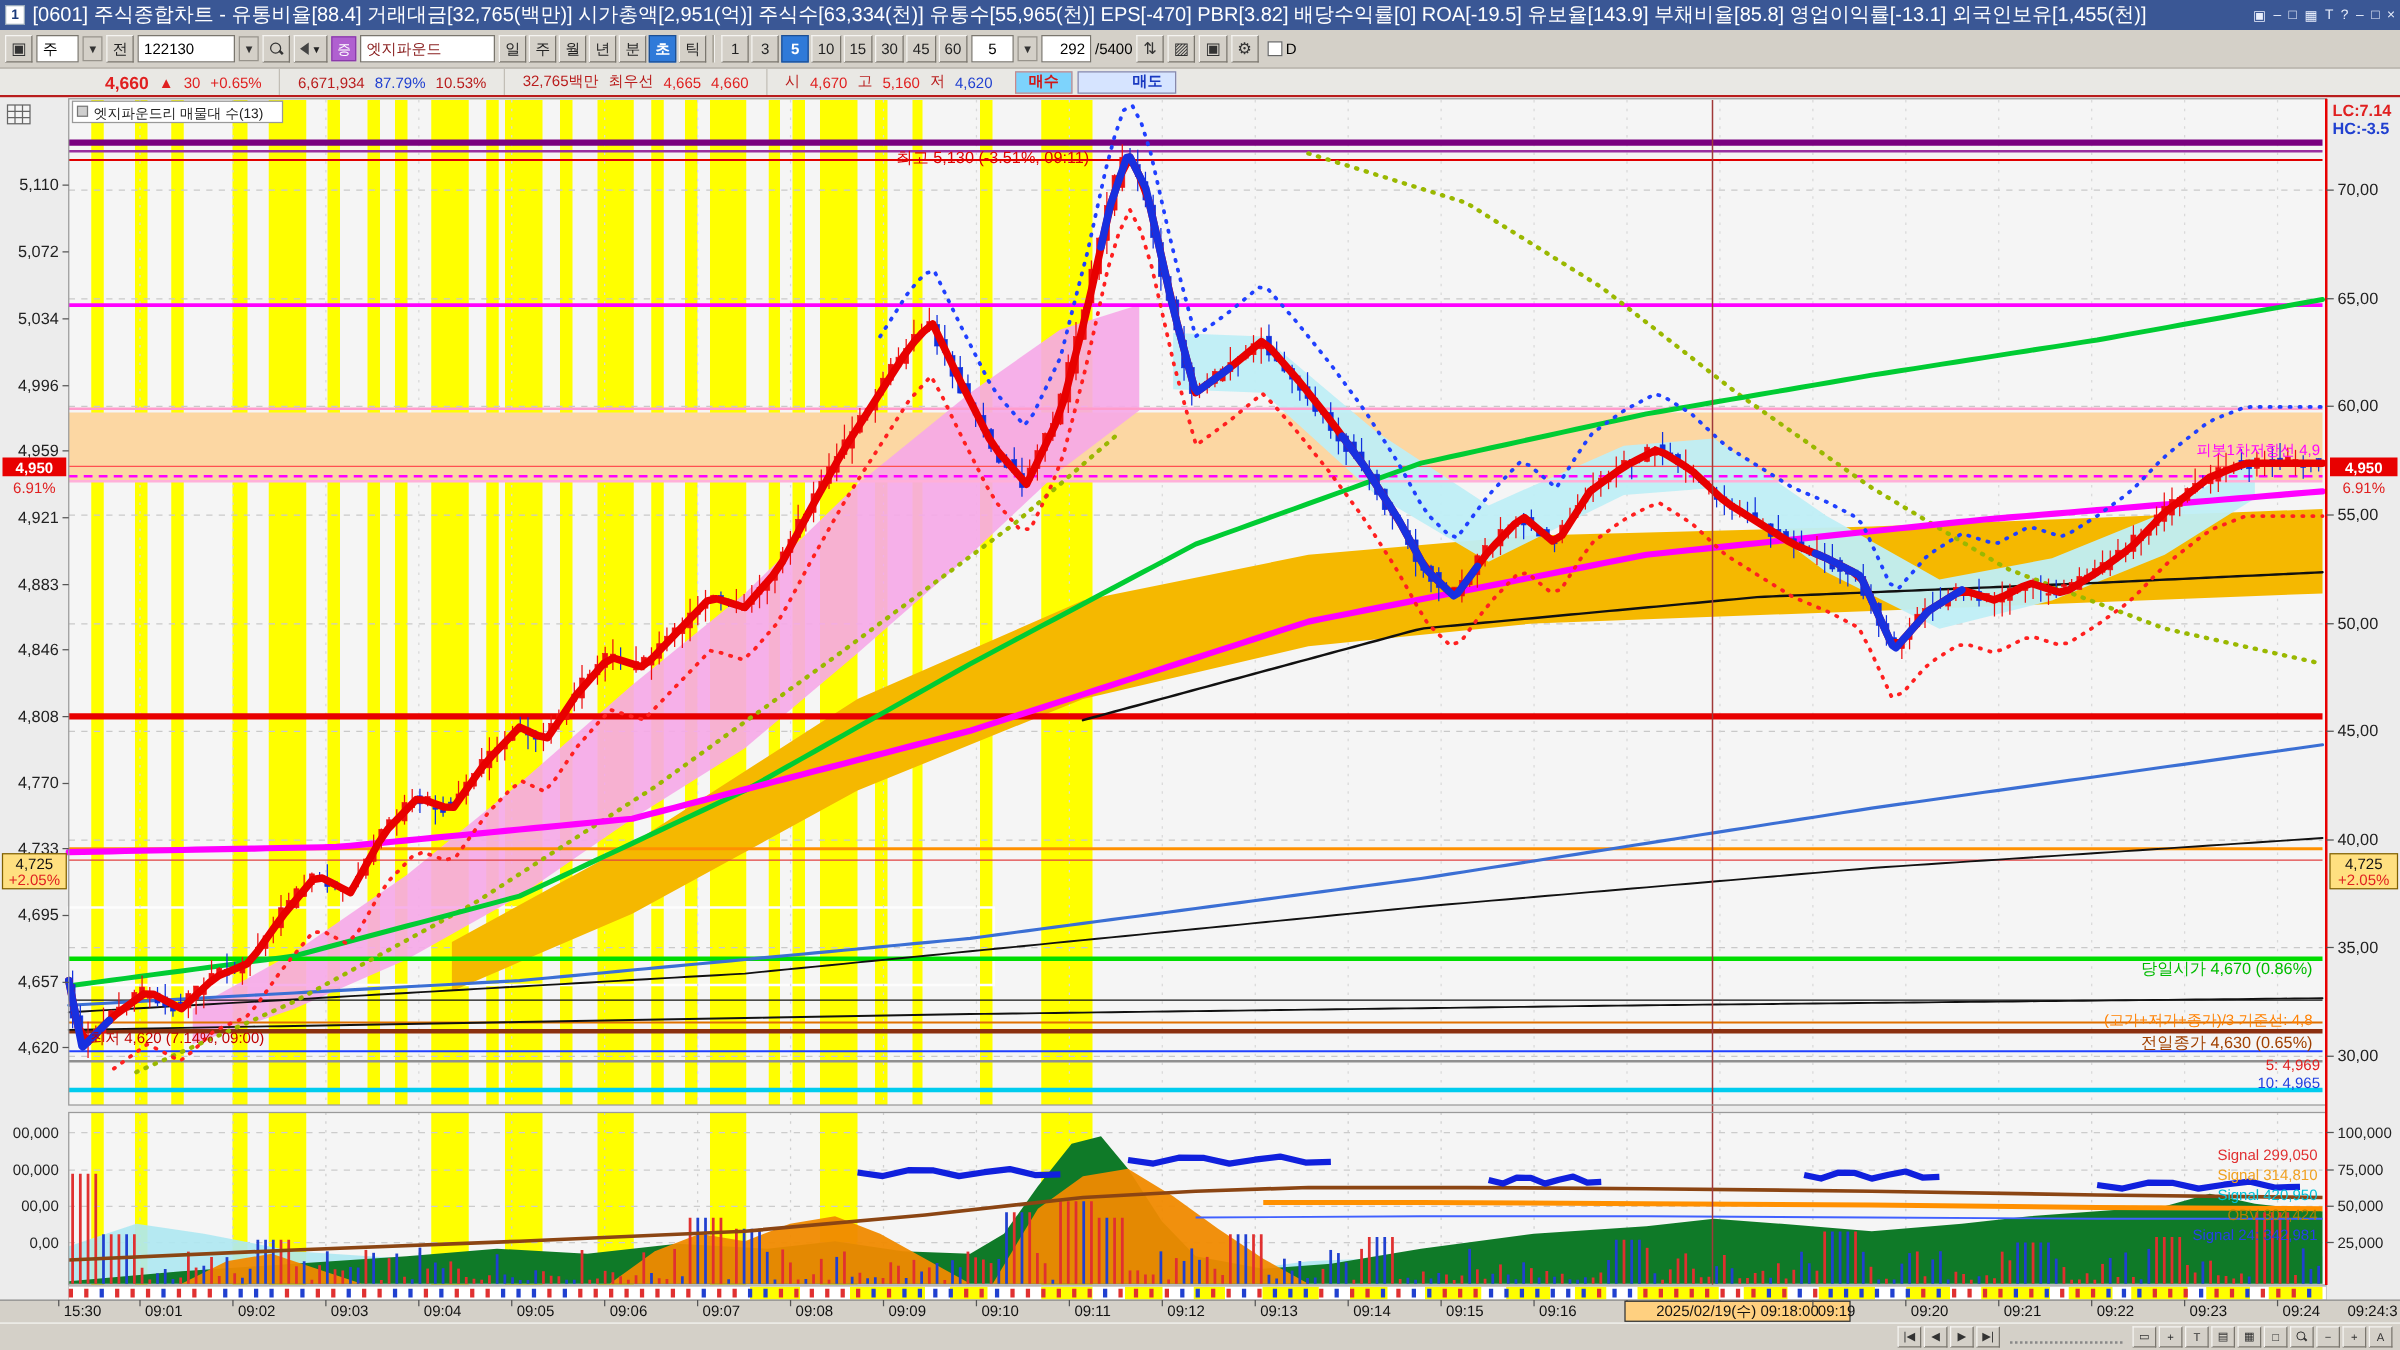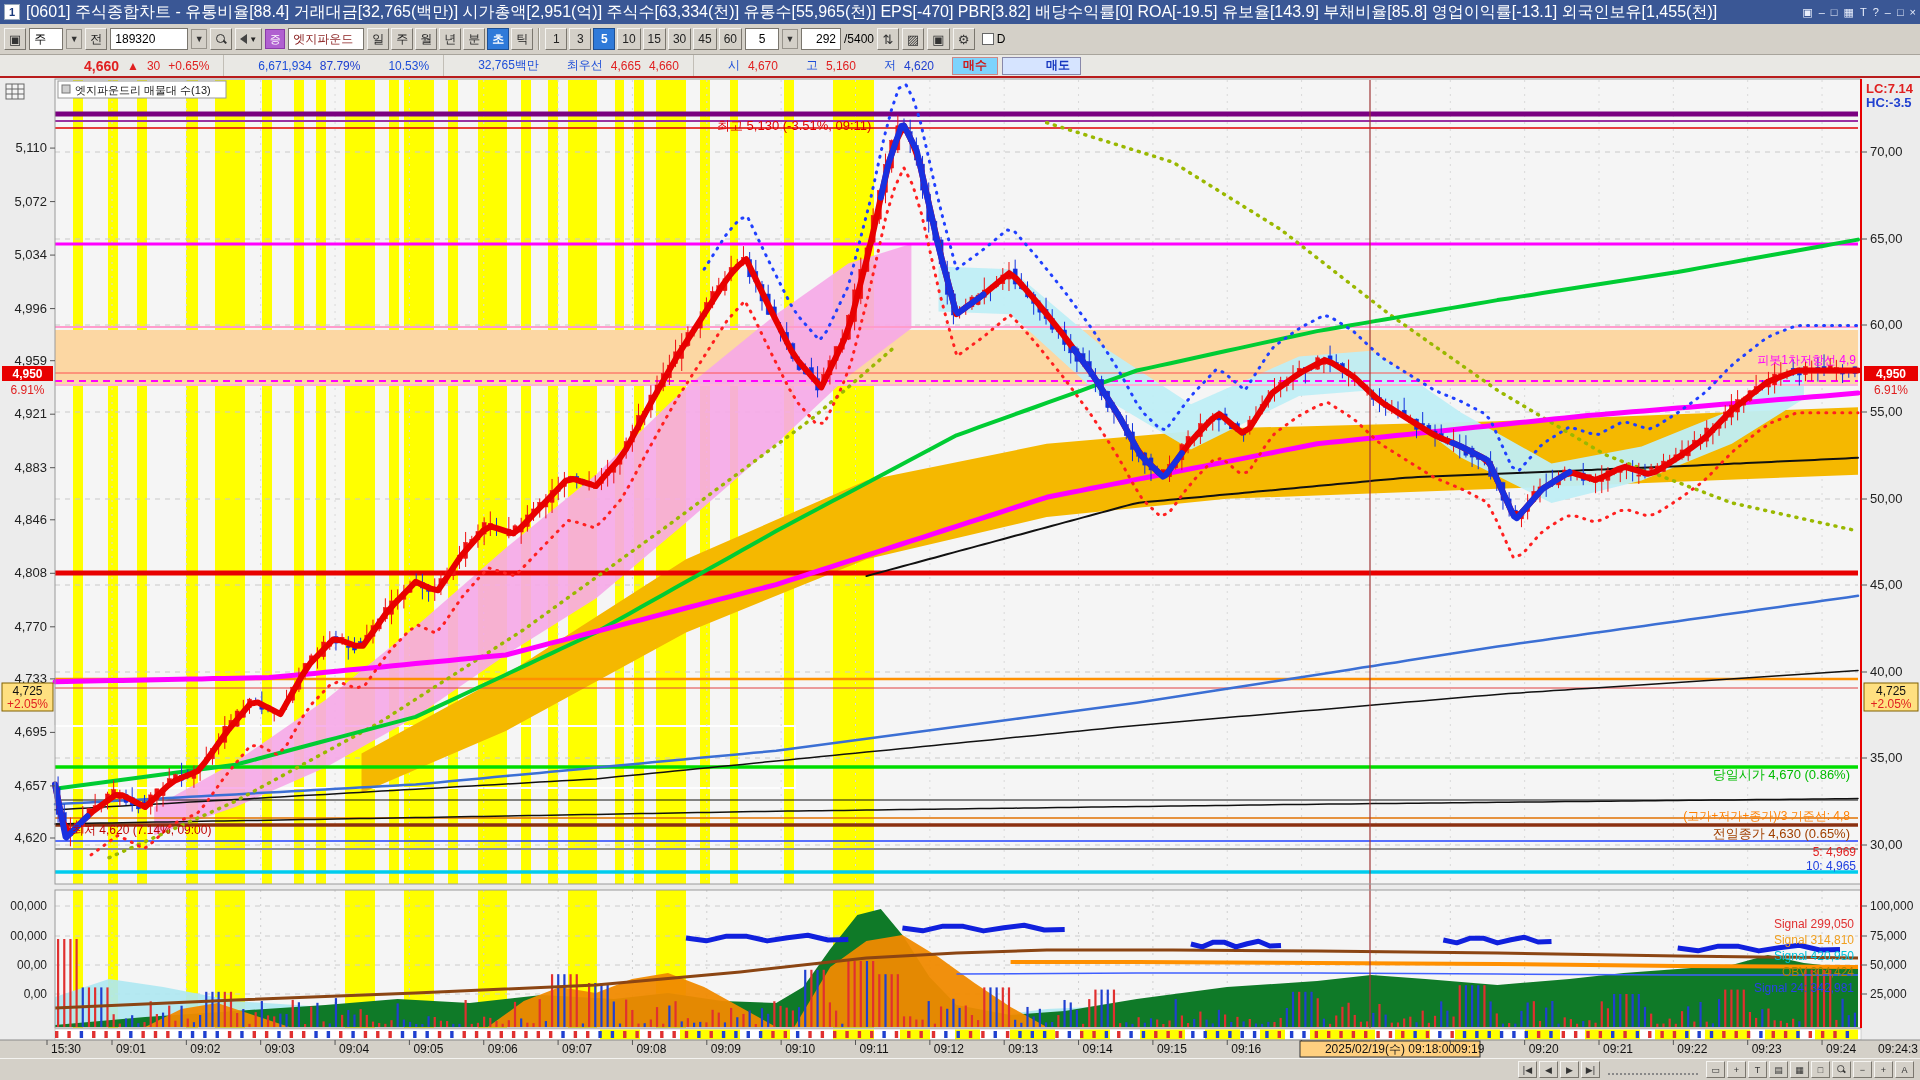--- a/index.html
+++ b/index.html
@@ -22,36 +22,36 @@
   .tb-btn { height:22px; min-width:22px; background:#d4d0c8; border:1px solid;
     border-color:#f5f4f1 #7a766e #7a766e #f5f4f1; display:flex; align-items:center; justify-content:center;
     padding:0 4px; font-size:12px; color:#222; }
   .tb-btn.active { background:#2f7ad9; color:#fff; border-color:#1d4f93; font-weight:bold; }
   .tb-input { height:22px; background:#fff; border:1px solid #7a766e; display:flex; align-items:center; padding:0 4px; }
   .tb-combo-arrow { width:16px; height:20px; background:#d4d0c8; border:1px solid #98948c;
     display:flex; align-items:center; justify-content:center; font-size:9px; color:#333; }
   .tb-sep { width:2px; height:22px; border-left:1px solid #989488; border-right:1px solid #f2f1ee; margin:0 2px; }
   #stock-badge { width:20px; height:20px; background:#b060d0; color:#fff; font-size:11px;
     display:flex; align-items:center; justify-content:center; border:1px solid #8a3aaa; }
-  #stock-name { color:#8a2020; width:76px; }
+  #stock-name { color:#8a2020; width:108px; }
   .mini-icon { font-size:13px; color:#333; }
   .search-glass { position:relative; width:11px; height:11px; }
   .search-glass::before { content:""; position:absolute; left:0; top:0; width:7px; height:7px;
     border:1.5px solid #333; border-radius:50%; }
   .search-glass::after { content:""; position:absolute; left:7px; top:7px; width:4px; height:1.5px;
     background:#333; transform:rotate(45deg); }
   .speaker { width:0; height:0; border-top:5px solid transparent; border-bottom:5px solid transparent;
     border-right:7px solid #444; }
   .checkbox { width:12px; height:12px; background:#fff; border:1px solid #666; margin-right:3px; }
 
   
   #infobar { position:absolute; left:0; top:55px; width:1920px; height:23px;
     background:#e9e8e4; border-bottom:2px solid #b91c1c; display:flex; align-items:center; padding:0 8px 0 70px; }
   #infobar .grp { display:flex; align-items:center; gap:8px; padding:0 14px; height:100%; border-right:1px solid #c2beb6; }
-  .red { color:#e02020; } .blue { color:#2040d0; } .blk { color:#1d4ed8;margin-left:20px; }
+  .red { color:#e02020; } .blue { color:#2040d0; } .blk { color:#b91c1c; }
   #cur-price { font-size:14px; font-weight:bold; }
   .ib-btn { height:18px; padding:0 10px; display:flex; align-items:center; font-weight:bold;
     border:1px solid #888; margin-left:4px; }
   #buy-btn { background:#7dd3fc; color:#d01818; border-color:#c88; }
   #sell-btn { background:#d6e4ff; color:#1838c0; border-color:#88a;padding-left:43px; }
 
   
   #chart-wrap { position:absolute; left:0; top:78px; width:1920px; height:980px; background:#ececec; }
   svg { display:block; }
   svg text { font-family:"Liberation Sans","DejaVu Sans",sans-serif; }
@@ -87,21 +87,21 @@
   <div id="toolbar">
     <div class="tb-btn">
         <span class="mini-icon">▣</span>
       </div>
     <div class="tb-input" style="width:34px">
       <span>주</span>
       </div>
     <div class="tb-combo-arrow">▼</div>
     <div class="tb-btn">전</div>
     <div class="tb-input" style="width:78px">
-      <span>189320</span>
+      <span>122130</span>
       </div>
     <div class="tb-combo-arrow">▼</div>
     <div class="tb-btn">
         <span class="search-glass"></span>
       </div>
     <div class="tb-btn">
         <span class="speaker"></span>
         <span style="font-size:8px;margin-left:2px">▼</span>
       </div>
     <div id="stock-badge">증</div>

